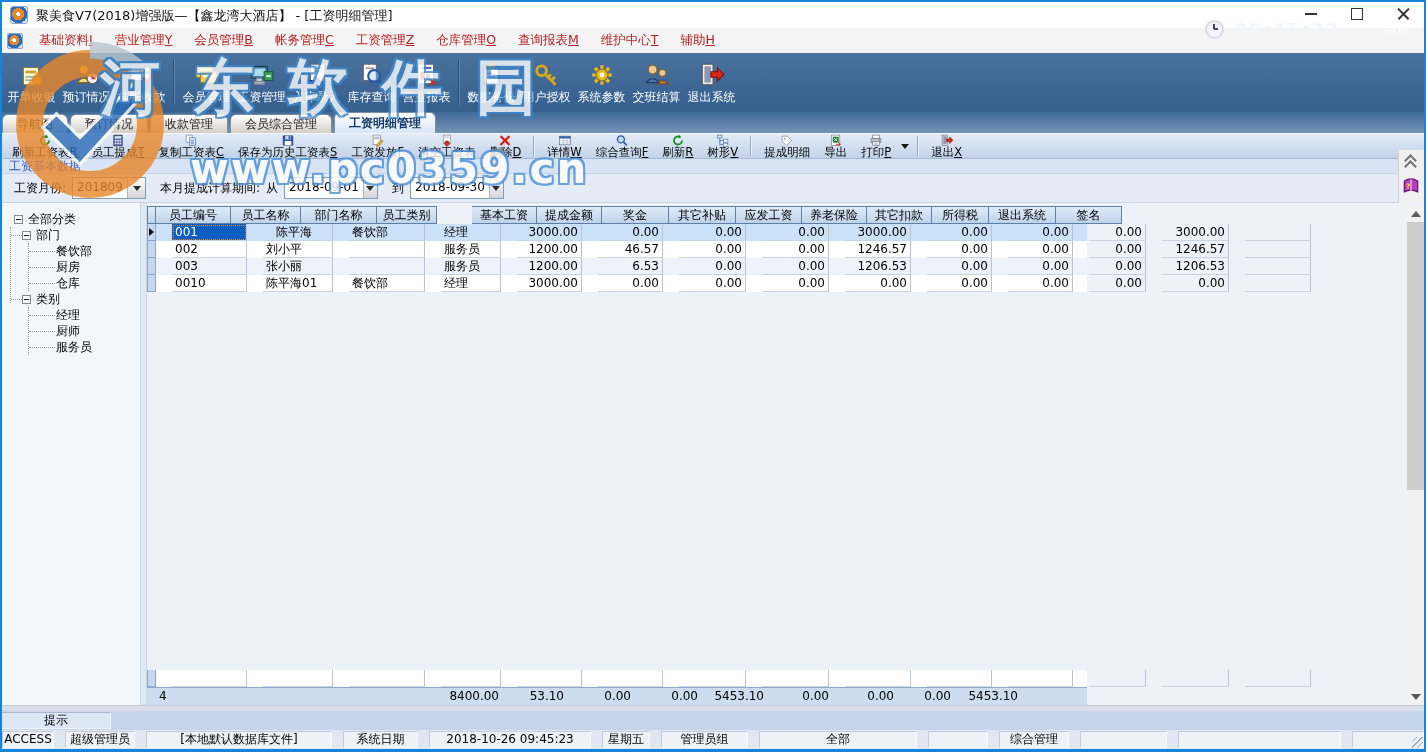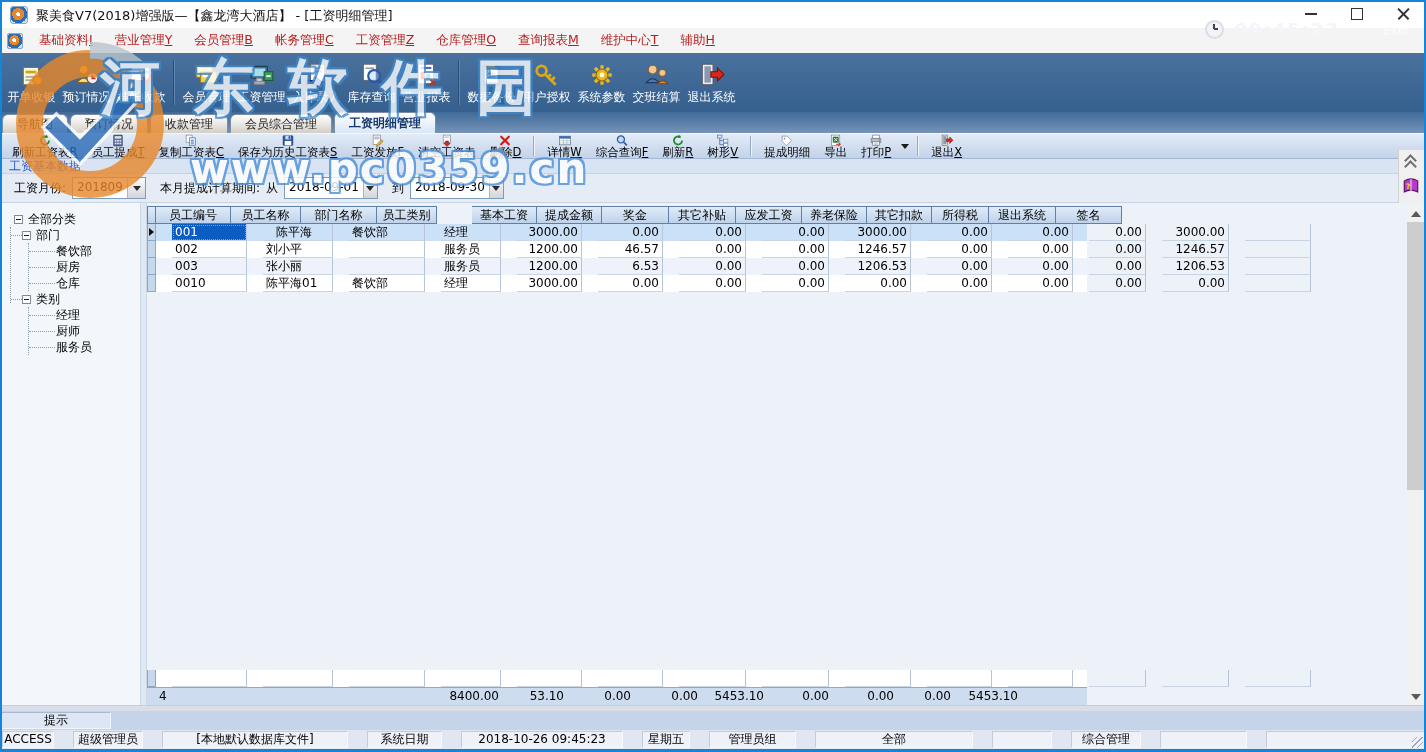--- a/index.html
+++ b/index.html
@@ -132,21 +132,21 @@
   .sb-down::after{content:'';border:5px solid transparent;border-top:6px solid #5a5a5a;margin-top:5px;}
   #sb-thumb{position:absolute;left:0;top:17px;width:17px;height:268px;background:#cdcdcd;}
 
   
   #strip{position:absolute;left:0;top:705px;width:1426px;height:6px;background:#d9dee9;border-top:1px solid #c5ccda;box-sizing:border-box;}
   #hintbar{position:absolute;left:0;top:711px;width:1426px;height:19px;background:#c6d4e9;display:flex;padding:1px 1px;box-sizing:border-box;gap:2px;}
   .h-cell{background:#dde6f4;border:1px solid;border-color:#a9b9d2 #f0f5fb #f0f5fb #a9b9d2;box-sizing:border-box;
     font-size:12px;line-height:15px;color:#000;}
   #hint-label{width:110px;flex:0 0 110px;text-align:center;}
   #hint-msg{flex:1;padding-left:8px;}
-  #statusbar{position:absolute;left:0;top:730px;width:1426px;height:19px;background:#e1e7f2;display:flex;gap:19px;padding:1px 2px;box-sizing:border-box;}
+  #statusbar{position:absolute;left:0;top:730px;width:1426px;height:19px;background:#e1e7f2;display:flex;gap:11px;padding:1px 2px;box-sizing:border-box;}
   .s-cell{background:#eef2f8;border:1px solid;border-color:#c3cad8 #f7f9fc #f7f9fc #c3cad8;box-sizing:border-box;
     font-size:12px;line-height:15px;text-align:center;color:#000;white-space:nowrap;overflow:hidden;}
   #grip{position:absolute;right:3px;bottom:4px;width:11px;height:11px;
     background:repeating-linear-gradient(135deg,transparent 0 3px,#9aa7bc 3px 4px);}
 
   
   #watermark{position:absolute;left:0;top:26px;width:650px;height:190px;pointer-events:none;z-index:60;opacity:.8;}
   #wm-logo{position:absolute;left:6px;top:14px;width:168px;height:168px;}
   #wm-site{position:absolute;left:100px;top:22px;font-size:60px;font-weight:bold;letter-spacing:34px;color:#ffffff;white-space:nowrap;
     text-shadow:-2px 0 #3f88cc,2px 0 #3f88cc,0 -2px #3f88cc,0 2px #3f88cc,-2px -2px #3f88cc,2px 2px #3f88cc,-2px 2px #3f88cc,2px -2px #3f88cc;}

